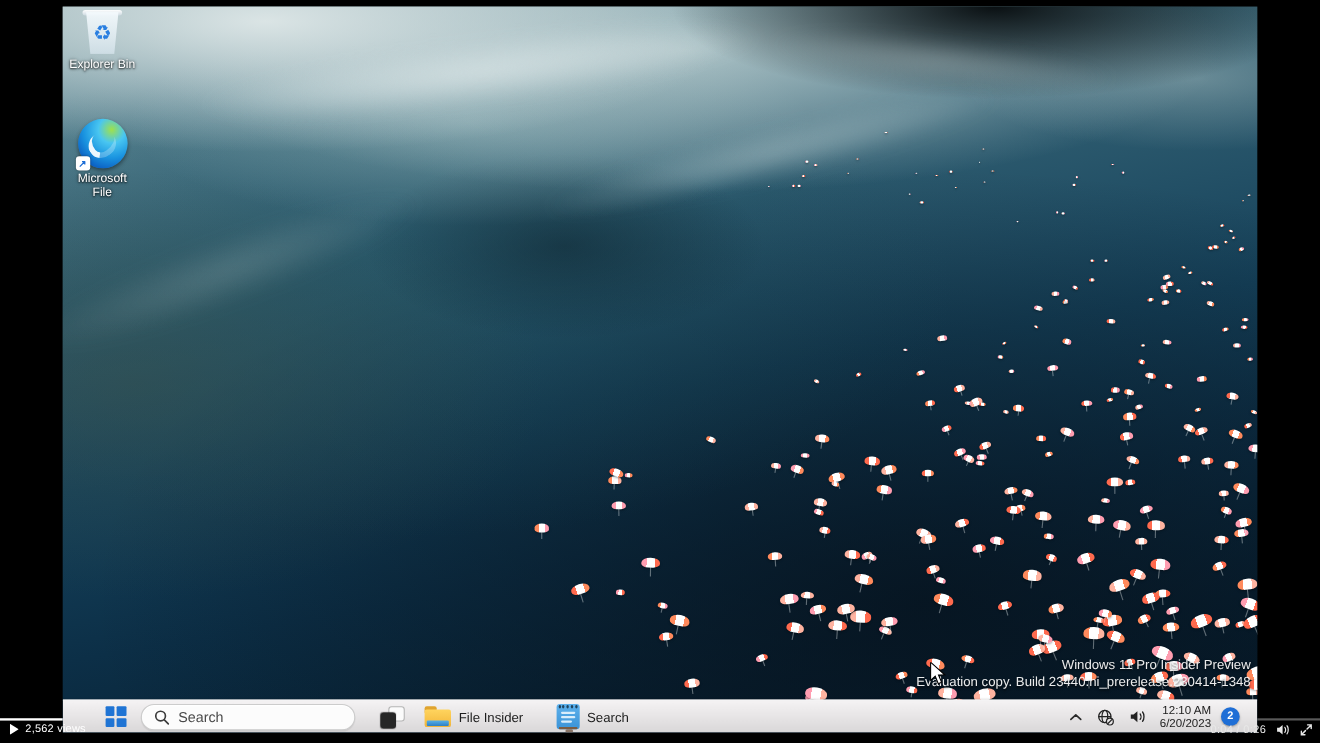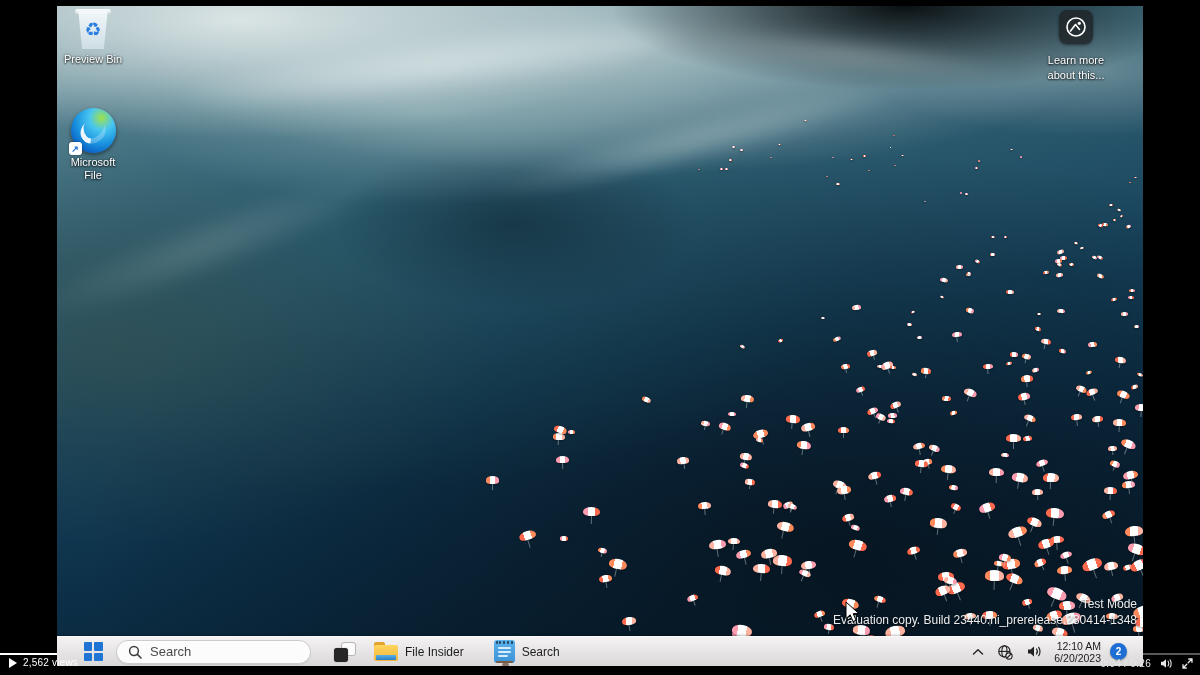--- a/index.html
+++ b/index.html
@@ -53,21 +53,21 @@
 
   
   .spotlight { position:absolute; right:27px; top:4px; width:80px; display:flex; flex-direction:column; align-items:center; gap:2px; }
   .spot-tile { width:34px; height:34px; border-radius:8px; background:rgba(30,33,36,0.78); display:flex; align-items:center; justify-content:center; box-shadow:0 1px 3px rgba(0,0,0,0.5); margin-bottom:8px; }
 
   
   .watermark { position:absolute; right:6px; bottom:38px; text-align:right; color:rgba(248,248,248,0.95); font-size:12px; line-height:15.5px; text-shadow:0 1px 2px rgba(0,0,0,0.65); }
 
   
   .taskbar { position:absolute; left:0; bottom:0; width:100%; height:30px; background:linear-gradient(180deg,#f4f2f3 0%, #e8e6e7 45%, #d9d7d8 100%); border-top:1px solid rgba(255,255,255,0.85); box-shadow:0 -1px 2px rgba(0,0,0,0.25); display:flex; align-items:center; z-index:5; }
-  .tb-left { display:flex; align-items:center; height:100%; padding-left:24px; }
+  .tb-left { display:flex; align-items:center; height:100%; padding-left:36px; }
   .start-btn { width:24px; height:24px; display:flex; align-items:center; justify-content:center; border-radius:4px; cursor:pointer; }
   .win-logo { width:19px; height:19px; display:grid; grid-template-columns:1fr 1fr; grid-template-rows:1fr 1fr; gap:2px; }
   .win-logo i { background:#1f74d4; border-radius:1px; }
   .search-pill { margin-left:11px; width:195px; height:24px; border-radius:13px; background:#fcfcfc; border:1px solid #cccccc; box-shadow:inset 0 1px 1px rgba(255,255,255,0.9), 0 1px 1px rgba(0,0,0,0.08); display:flex; align-items:center; gap:8px; padding-left:11px; cursor:pointer; }
   .search-text { font-size:13px; color:#4a4a4a; }
   .taskview-btn { margin-left:21px; position:relative; width:26px; height:24px; cursor:pointer; }
   .tv-white { position:absolute; right:2px; top:2px; width:15px; height:14px; background:#fbfbfb; border:1px solid #b5b5b5; border-radius:3px; }
   .tv-black { position:absolute; left:2px; bottom:2px; width:14px; height:14px; background:#262626; border-radius:3px; box-shadow:0 0 1px rgba(0,0,0,0.6); }
   .tb-app { display:flex; align-items:center; gap:7px; height:26px; padding:0 6px; margin-left:10px; border-radius:4px; cursor:pointer; position:relative; }
   .tb-app-label { font-size:12px; color:#1d1d1d; white-space:nowrap; }
@@ -348,46 +348,35 @@
         <span class="bird" style="left: 962.7px; top: 150px; width: 2.8px; height: 1.6px; transform: rotate(0deg); background: linear-gradient(90deg, rgb(255, 157, 176) 0px, rgb(255, 157, 176) 28%, rgb(255, 255, 255) 28%, rgb(255, 255, 255) 72%, rgb(255, 157, 176) 72%, rgb(255, 157, 176) 100%);"></span>
         <span class="bird" style="left: 907.8px; top: 187px; width: 3.2px; height: 1.7px; transform: rotate(0deg); background: linear-gradient(90deg, rgb(255, 179, 160) 0px, rgb(255, 179, 160) 28%, rgb(255, 255, 255) 28%, rgb(255, 255, 255) 72%, rgb(255, 157, 176) 72%, rgb(255, 157, 176) 100%);"></span>
       </div>
 
     <div class="desk-icon" style="left:-2px; top:3px;">
       <div class="bin-art">
         <div class="bin-rim"></div>
         <div class="bin-body"></div>
         <div class="bin-glyph">♻</div>
       </div>
-      <div class="desk-label">Preview Bin</div>
+      <div class="desk-label">Explorer Bin</div>
     </div>
 
     <div class="desk-icon" style="left:-2px; top:102px;">
       <div class="edge-art">
         <div class="edge-ball"></div>
         <div class="edge-swoosh"></div>
         <div class="shortcut-badge">↗</div>
       </div>
       <div class="desk-label" style="max-width:58px;">Microsoft File</div>
     </div>
 
-    <div class="spotlight">
-      <div class="spot-tile">
-        <svg width="22" height="22" viewBox="0 0 22 22" fill="none">
-          <circle cx="11" cy="11" r="9" stroke="#ffffff" stroke-width="1.6"></circle>
-          <path d="M5.5 15 L10.5 8.5 L14.5 13.5" stroke="#ffffff" stroke-width="1.6" fill="none" stroke-linecap="round" stroke-linejoin="round"></path>
-          <circle cx="14.3" cy="7.3" r="1.6" fill="#ffffff"></circle>
-        </svg>
-      </div>
-      <div class="desk-label">Learn more</div>
-      <div class="desk-label">about this...</div>
-    </div>
 
     <div class="watermark">
-      <div>Test Mode</div>
+      <div>Windows 11 Pro Insider Preview</div>
       <div>Evaluation copy. Build 23440.ni_prerelease.230414-1348</div>
     </div>
 
     <div class="taskbar">
       <div class="tb-left">
         <div class="start-btn">
           <div class="win-logo">
               <i></i>
               <i></i>
               <i></i>

